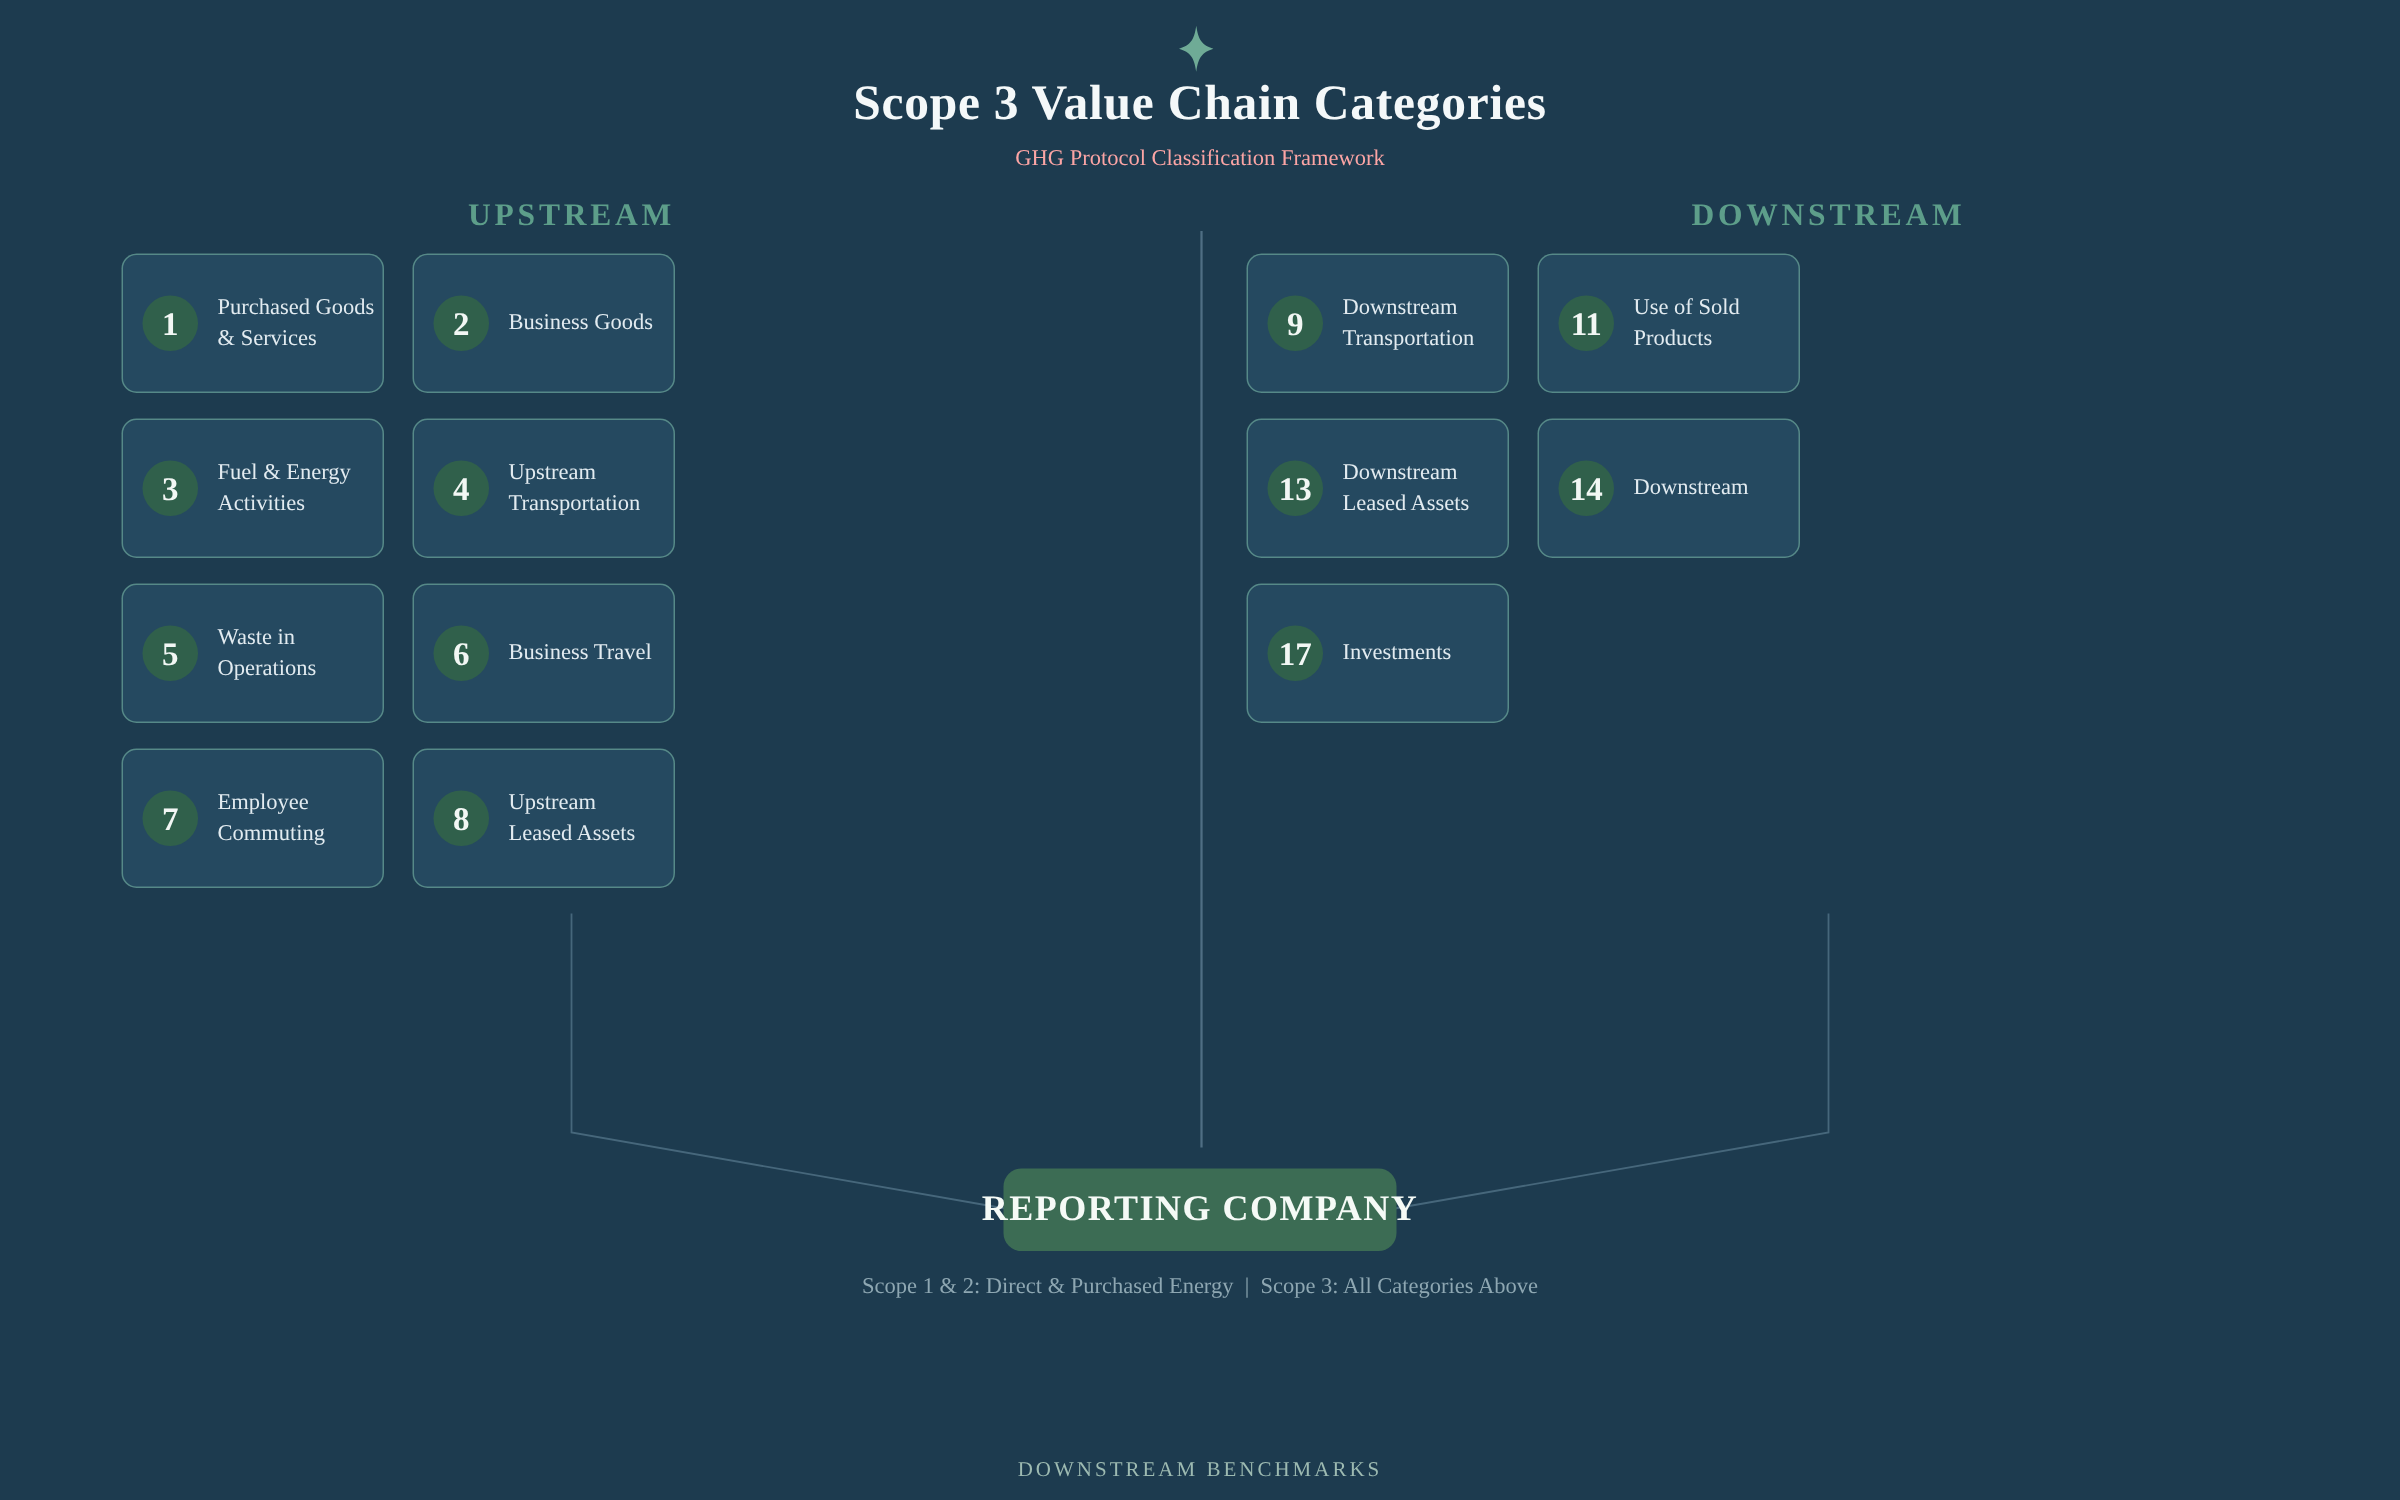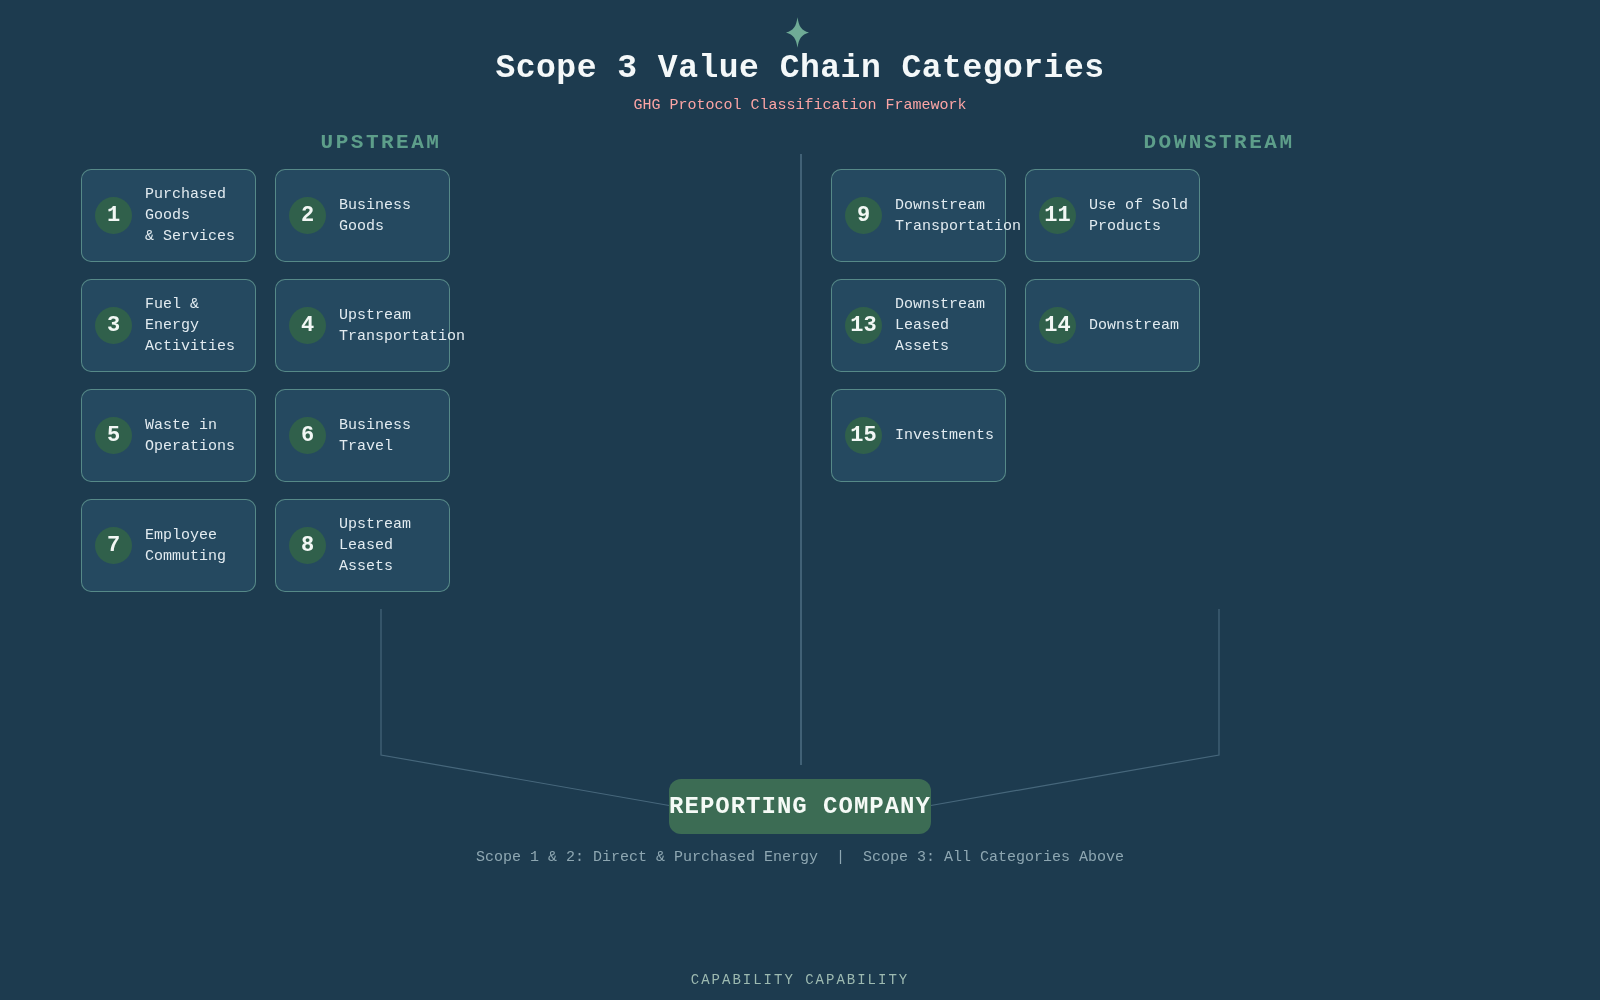--- a/index.html
+++ b/index.html
@@ -1,19 +1,19 @@
 <!DOCTYPE html>
 <html><head>
 <meta charset="utf-8">
 <style>
   html,body { margin:0; padding:0; background:#16303f; }
   .stage {
     position:relative; width:1600px; height:1000px; margin:0 auto;
     background:#1d3b4f; overflow:hidden;
-    font-family:Liberation Mono, monospace;
+    font-family:Liberation Serif, serif;
   }
   .abs { position:absolute; }
   .centered { left:0; width:1600px; text-align:center; }
 
   
   .sparkle { left:786px; top:17px; }
   .title {
     top:50px; font-size:33px; font-weight:bold; color:#f4f8f9;
     letter-spacing:0.5px; line-height:38px;
   }
@@ -147,25 +147,25 @@
     <div class="card">
       <div class="num">13</div>
       <div class="label">Downstream
 Leased Assets</div>
     </div>
     <div class="card">
       <div class="num">14</div>
       <div class="label">Downstream</div>
     </div>
     <div class="card">
-      <div class="num">15</div>
+      <div class="num">17</div>
       <div class="label">Investments</div>
     </div>
   </div>
 
   <div class="abs reporting-box">
     <span class="reporting-label">REPORTING COMPANY</span>
   </div>
   <div class="abs centered scopes-caption">Scope 1 &amp; 2: Direct &amp; Purchased Energy  |  Scope 3: All Categories Above</div>
 
-  <div class="abs centered footer-label">CAPABILITY CAPABILITY</div>
+  <div class="abs centered footer-label">DOWNSTREAM BENCHMARKS</div>
 
 </div>
 
 </body></html>

